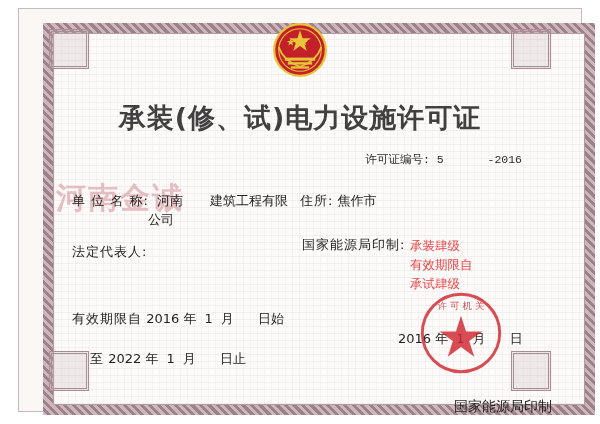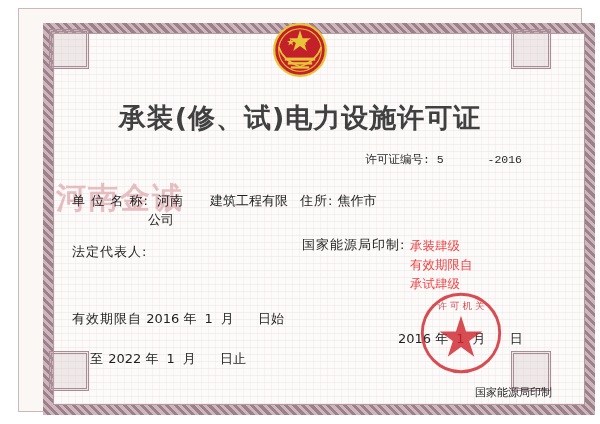--- a/index.html
+++ b/index.html
@@ -185,22 +185,22 @@
     width: 86px;
     height: 86px;
     z-index: 6;
     opacity: 0.82;
   }
 
   
   .footer {
     position: absolute;
     right: 48px;
-    bottom: 24px;
-    font-size: 11px;
+    bottom: 8px;
+    font-size: 14px;
     color: #262626;
     z-index: 5;
     white-space: nowrap;
   }
 </style>
 </head>
 <body>
 
 <div id="page">
 

